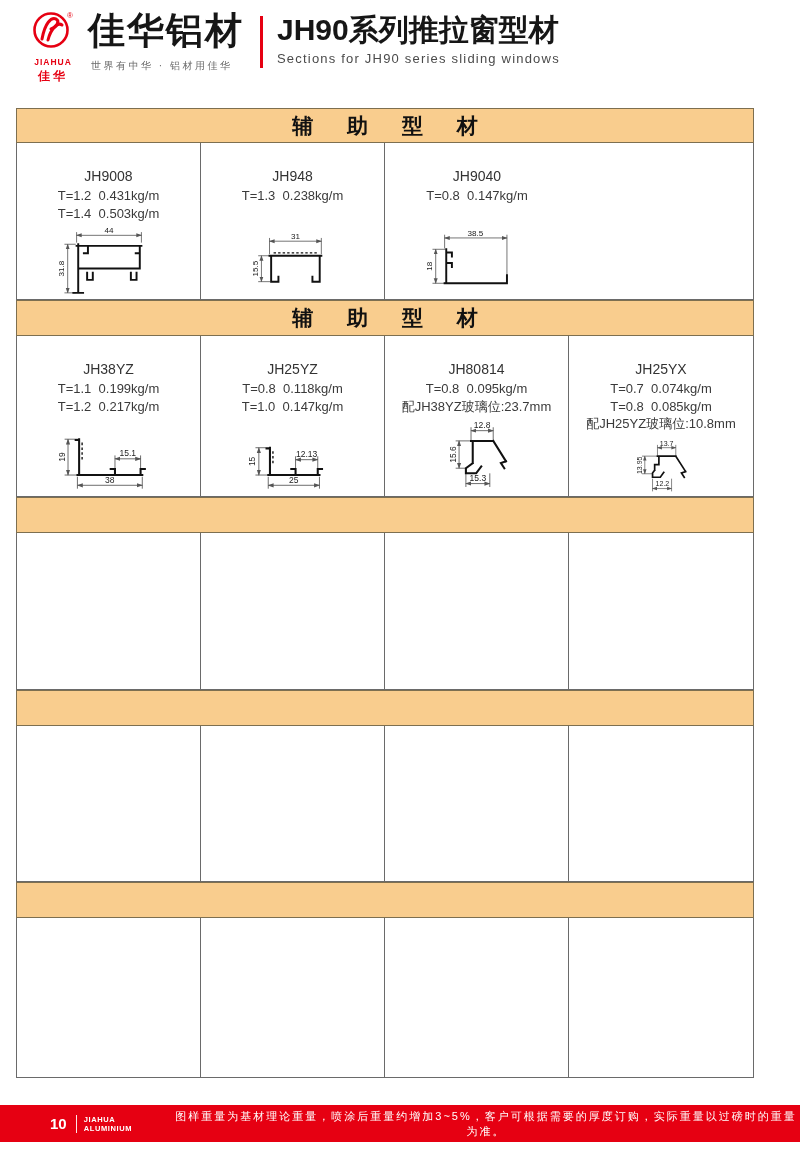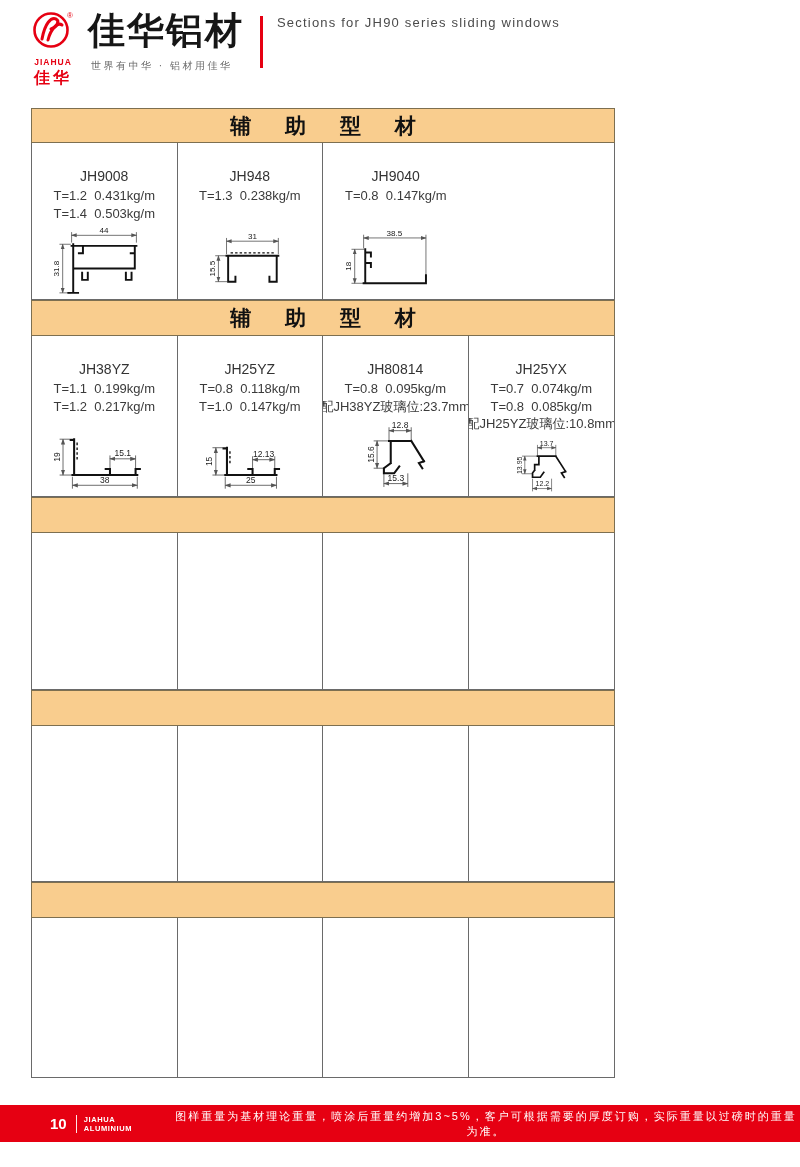--- a/index.html
+++ b/index.html
@@ -5,30 +5,30 @@
   html,body{margin:0;padding:0;background:#e8e8e8;}
   .page{
     position:relative;width:800px;height:1167px;background:#ffffff;
     font-family:"Liberation Sans","DejaVu Sans",sans-serif;color:#222;
     margin:0 auto;overflow:hidden;
   }
   
   .hdr{position:absolute;left:30px;top:10px;right:28px;height:72px;display:flex;align-items:flex-start;}
   .logo-col{width:46px;text-align:center;}
   .logo-en{color:#e60012;font-size:8.5px;font-weight:bold;letter-spacing:1px;margin-top:1px;}
-  .logo-cn{color:#e60012;font-size:16px;font-weight:bold;letter-spacing:3px;margin-top:1px;}
+  .logo-cn{color:#e60012;font-size:12px;font-weight:bold;letter-spacing:3px;margin-top:1px;}
   .company-col{margin-left:12px;}
   .company-name{font-size:37px;font-weight:bold;color:#161616;line-height:1.15;letter-spacing:2px;}
   .tagline{font-size:10px;color:#6a6a6a;letter-spacing:2.5px;margin-top:6px;margin-left:3px;}
   .red-divider{width:3px;height:52px;background:#e60012;margin:6px 14px 0 16px;}
   .title-col{padding-top:2px;}
   .series-title{font-size:30px;font-weight:bold;color:#161616;line-height:1.2;}
   .series-subtitle{font-size:13px;color:#4a4a4a;letter-spacing:1.2px;margin-top:3px;}
   
-  .catalog{position:absolute;left:31px;top:108px;width:584px;}
+  .catalog{position:absolute;left:16px;top:108px;width:738px;}
   .section-bar{
     box-sizing:border-box;height:35px;background:#f9cd8e;border:1px solid #7d6f50;
     display:flex;align-items:center;justify-content:center;
     font-size:21px;font-weight:bold;color:#111;letter-spacing:14px;padding-left:14px;
   }
   .section-bar.h36{height:36px;}
   .section-row{
     box-sizing:border-box;display:grid;grid-template-columns:repeat(4,1fr);
     border:1px solid #6a6a6a;border-top:none;background:#fff;
   }
@@ -71,20 +71,21 @@
       </svg>
       <div class="logo-en">JIAHUA</div>
       <div class="logo-cn">佳华</div>
     </div>
     <div class="company-col">
       <div class="company-name">佳华铝材</div>
       <div class="tagline">世界有中华 · 铝材用佳华</div>
     </div>
     <div class="red-divider"></div>
     <div class="title-col">
+      <div class="series-title">JH90系列推拉窗型材</div>
       <div class="series-subtitle">Sections for JH90 series sliding windows</div>
     </div>
   </div>
 
   <div class="catalog">
 
     <div class="section-bar">
       <span>辅 助 型 材</span>
     </div>
     <div class="section-row r1">

